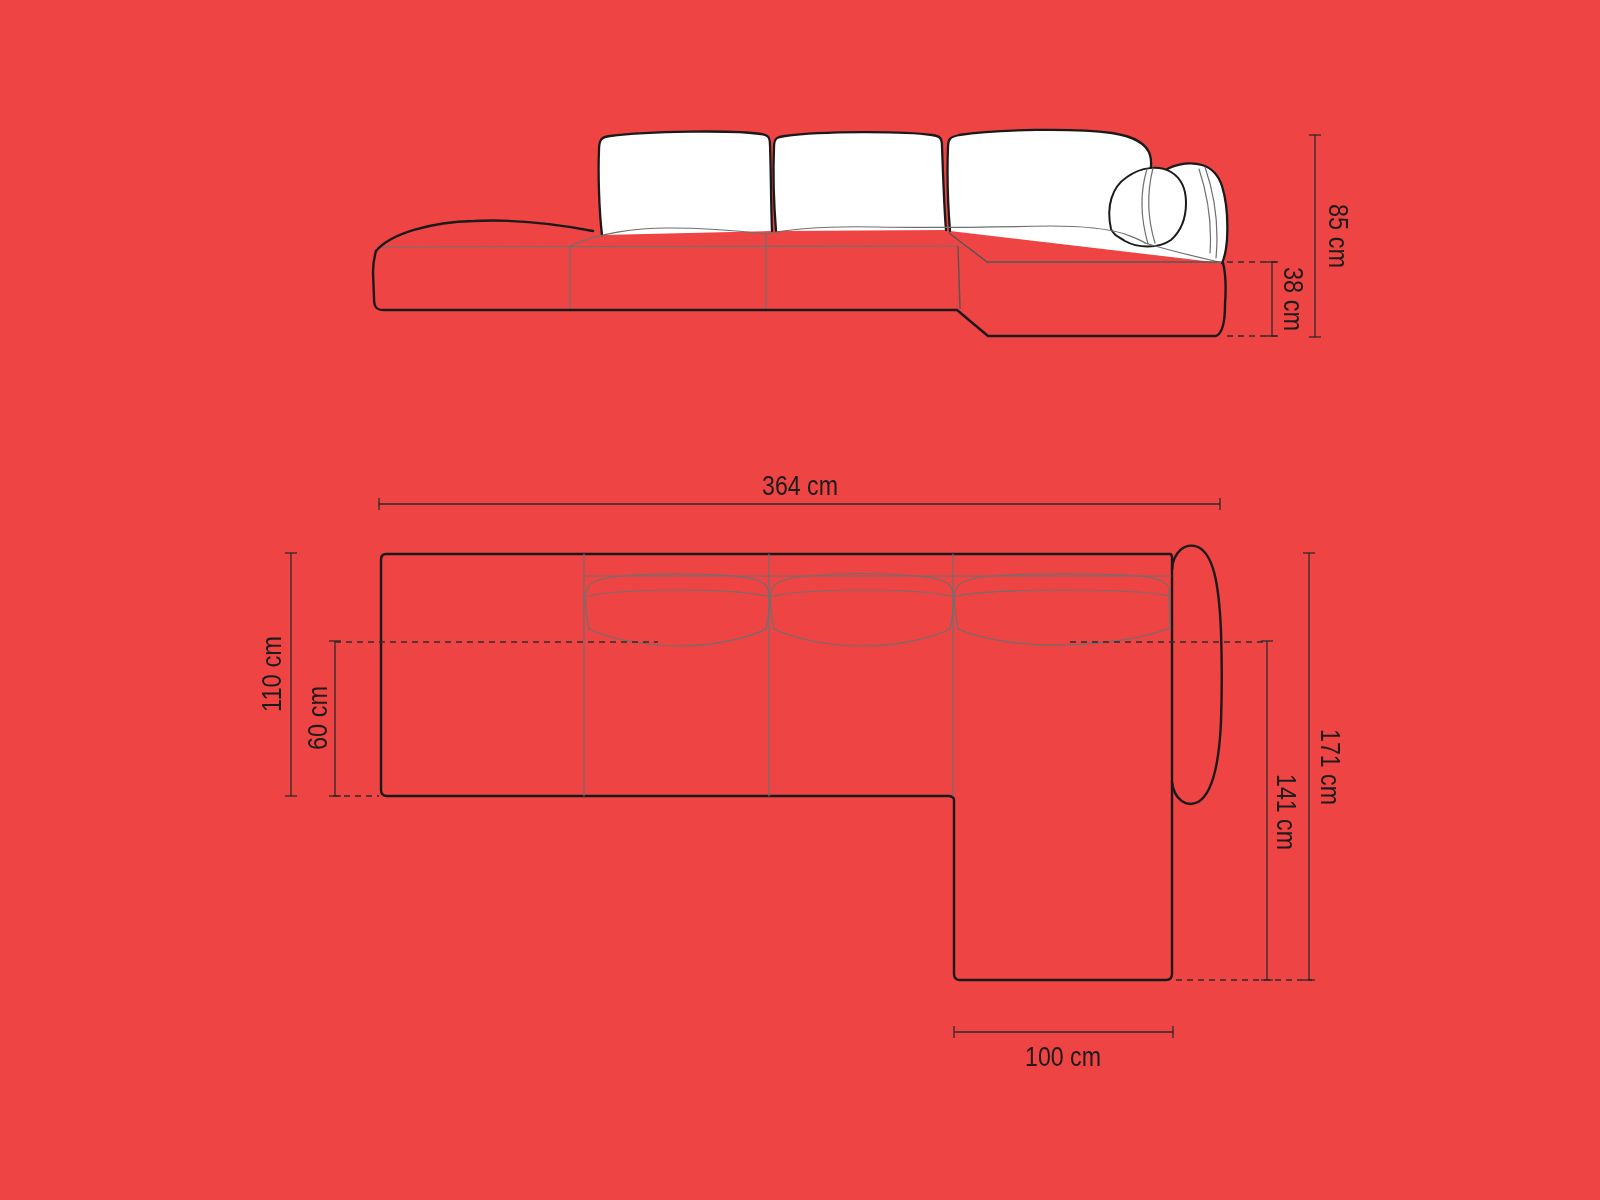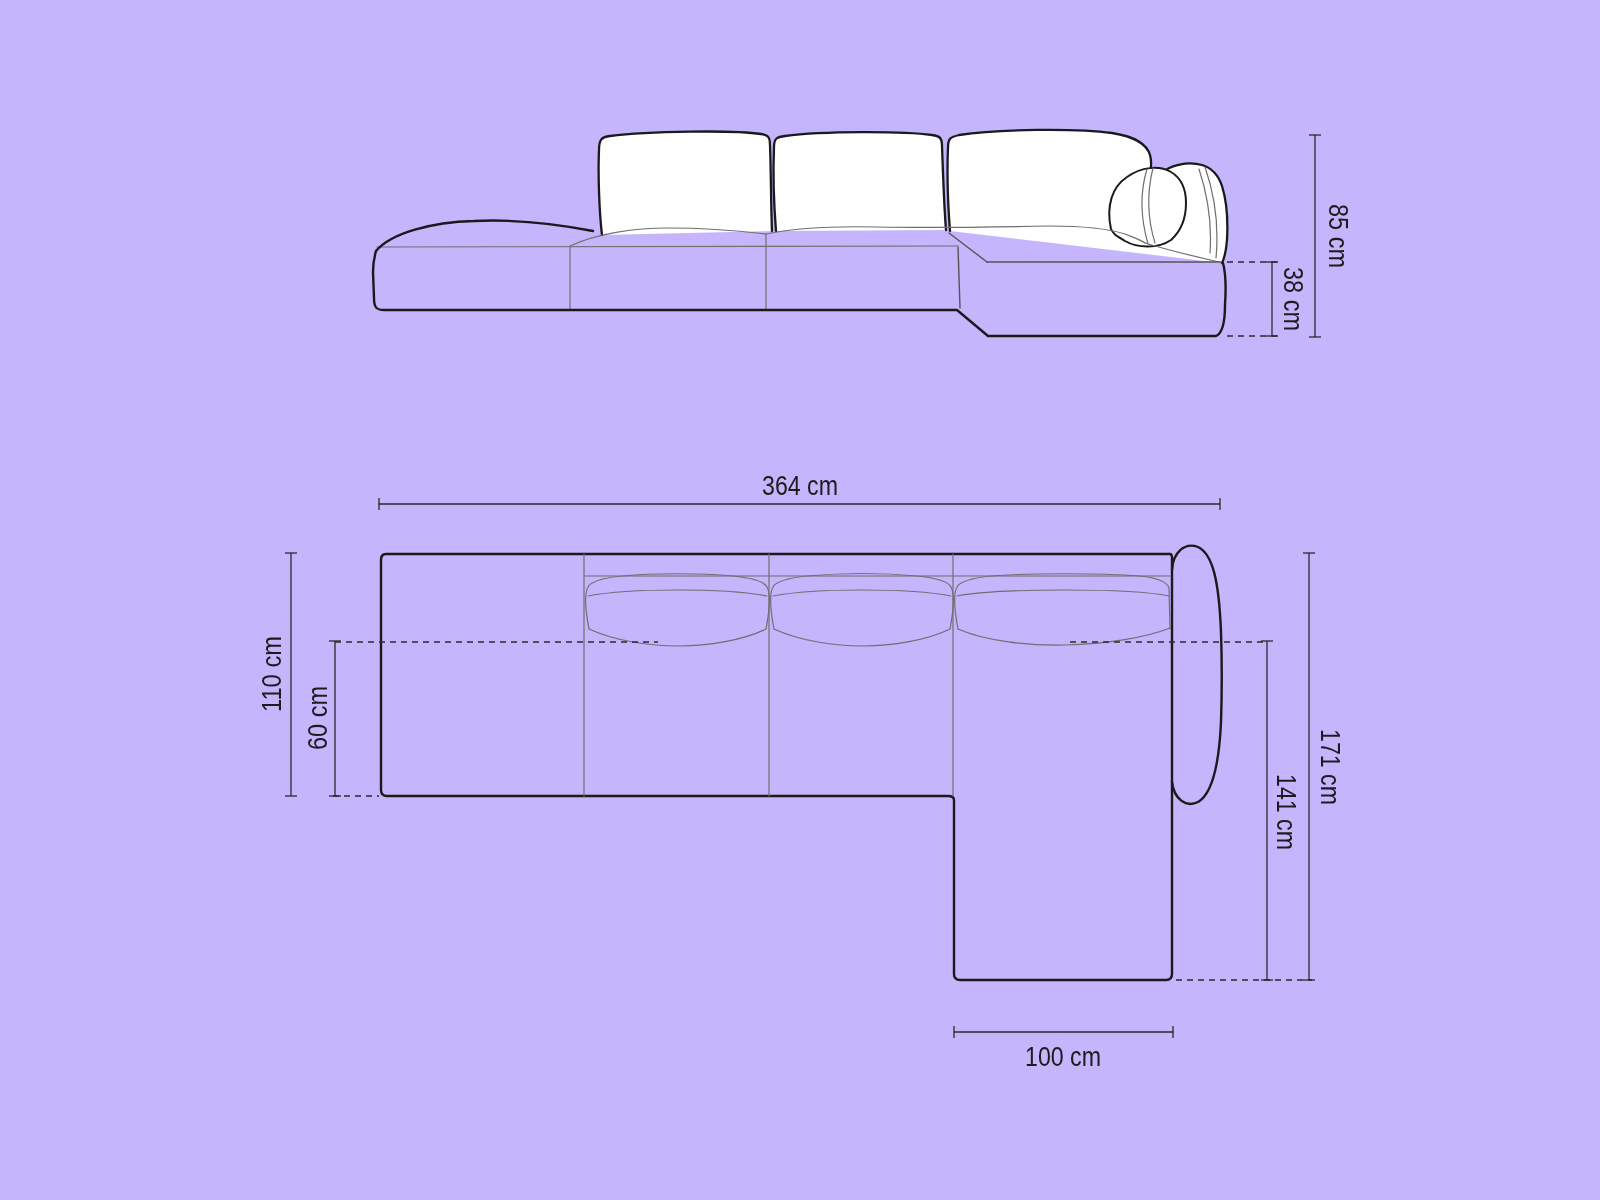--- a/index.html
+++ b/index.html
@@ -1,20 +1,20 @@
 <!DOCTYPE html>
 <html><head>
 <meta charset="utf-8">
 <style>
   html, body { margin: 0; padding: 0; background: #ffffff; }
   .canvas {
     position: relative;
     width: 1600px;
     height: 1200px;
-    background: #c4b5fd;
+    background: #ef4444;
     overflow: hidden;
     font-family: "Liberation Sans", sans-serif;
   }
   svg { display: block; }
   
   .out  { fill: none; stroke: #1a1a1a; stroke-width: 2.4; stroke-linecap: round; stroke-linejoin: round; }
   .outf { fill: #ffffff; stroke: #1a1a1a; stroke-width: 2.3; stroke-linecap: round; stroke-linejoin: round; }
   .thin { fill: none; stroke: #6f6f6f; stroke-width: 1.2; stroke-linecap: round; }
   .med  { fill: none; stroke: #555555; stroke-width: 1.4; stroke-linecap: round; }
   .dim  { fill: none; stroke: #2b2b2b; stroke-width: 1.3; }

